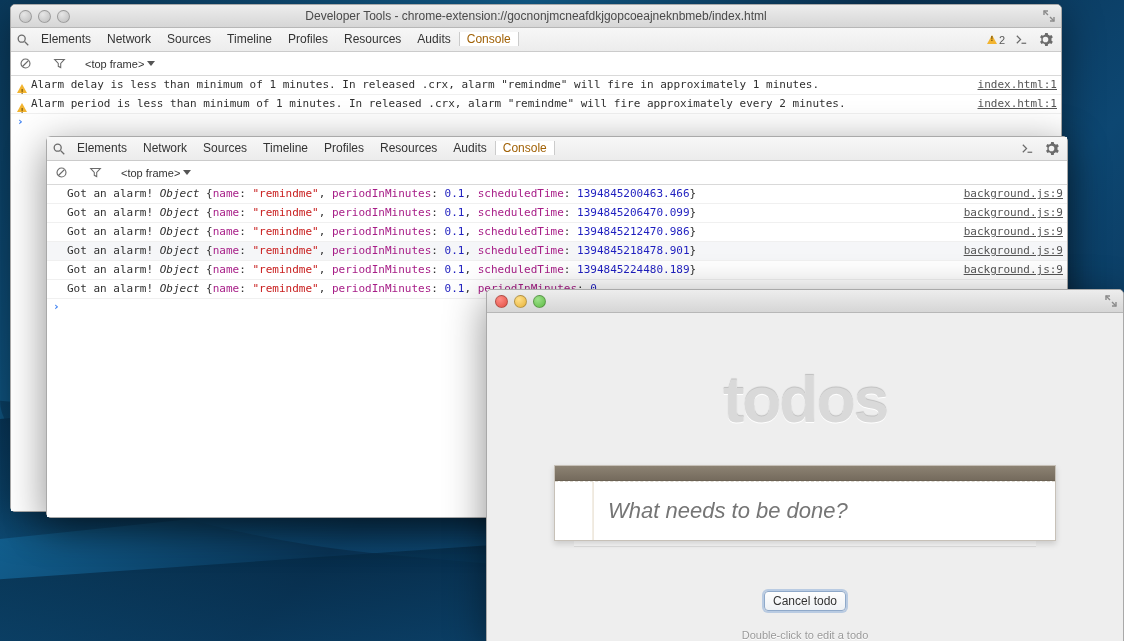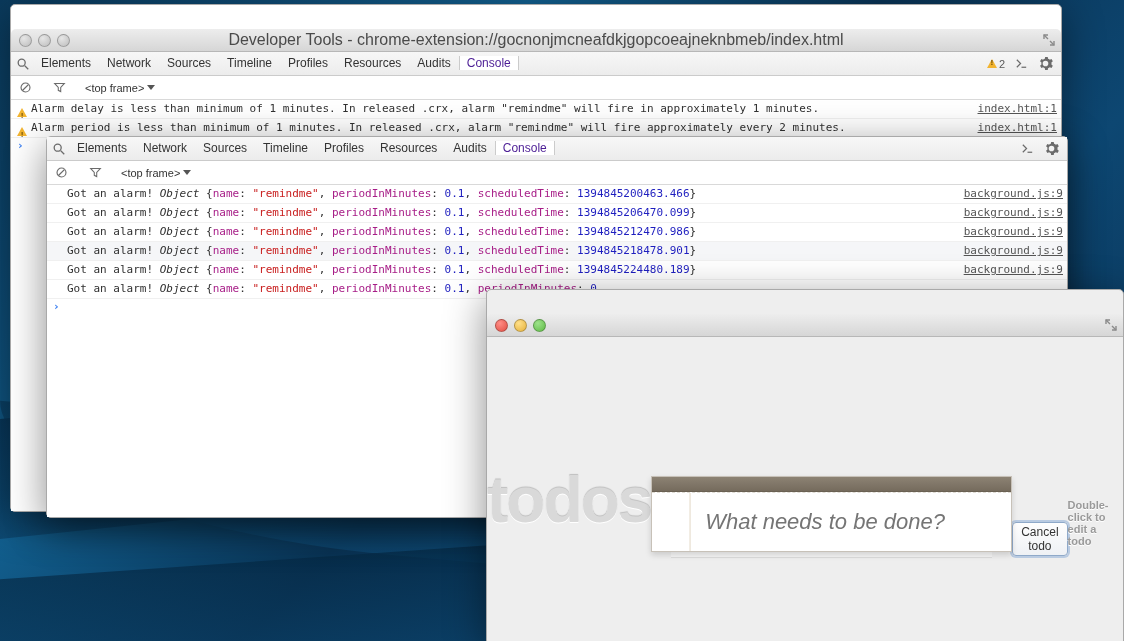--- a/index.html
+++ b/index.html
@@ -3,32 +3,32 @@
 <meta charset="utf-8">
 <style>
   html,body{margin:0;padding:0;width:1124px;height:641px;overflow:hidden;font-family:"Lucida Grande","Helvetica Neue",Arial,sans-serif;font-size:12px;}
   body{background:linear-gradient(135deg,#0a3a5c 0%,#0e4a73 15%,#126090 30%,#0a3456 50%,#0d4772 70%,#0a2f50 100%);}
   
   .wave{position:absolute;left:0;right:0;height:120px;}
   .wave.w1{top:360px;background:linear-gradient(#04223e,#0a3a5e);opacity:.6;border-radius:0 0 400px 0/0 0 120px 0;transform:skewY(-6deg);}
   .wave.w2{top:450px;background:linear-gradient(#083353,#0f4f7c);opacity:.6;border-radius:0 0 0 400px/0 0 0 120px;transform:skewY(5deg);}
   .wave.w3{top:540px;background:linear-gradient(#062a46,#0b4169);opacity:.7;transform:skewY(-4deg);}
   .window{position:absolute;background:#fff;border:1px solid #a9a9a9;border-radius:5px;box-shadow:0 10px 40px rgba(0,0,0,.45);display:flex;flex-direction:column;}
-  .titlebar{height:22px;background:linear-gradient(#ededed,#d6d6d6);border-bottom:1px solid #b7b7b7;border-radius:5px 5px 0 0;position:relative;line-height:22px;text-align:center;color:#4a4a4a;font-size:16px;margin-top:24px;}
+  .titlebar{height:22px;background:linear-gradient(#ededed,#d6d6d6);border-bottom:1px solid #b7b7b7;border-radius:5px 5px 0 0;position:relative;line-height:22px;text-align:center;color:#4a4a4a;font-size:12px;}
   .traffic{position:absolute;left:8px;top:5px;display:flex;gap:6px;}
   .tl{width:11px;height:11px;border-radius:50%;border:0.5px solid rgba(0,0,0,.25);}
   .tl.close{background:radial-gradient(circle at 35% 30%,#ff8d86,#e24f44);}
   .tl.min{background:radial-gradient(circle at 35% 30%,#ffe08a,#e6b23c);}
   .tl.max{background:radial-gradient(circle at 35% 30%,#9de28a,#5fbb46);}
   .tl.dim{background:radial-gradient(circle at 35% 30%,#e6e6e6,#bdbdbd);}
   .expand-corner{position:absolute;right:6px;top:5px;width:12px;height:12px;color:#8a8a8a;}
   .expand-corner svg{display:block;}
   .toolbar{height:23px;background:linear-gradient(#f7f7f7,#ececec);border-bottom:1px solid #cbcbcb;display:flex;align-items:center;padding:0 4px;gap:2px;font-size:12px;color:#333;}
   .toolbar .tab{padding:0 7px;height:23px;line-height:23px;cursor:default;border-right:1px solid transparent;border-left:1px solid transparent;}
-  .toolbar .tab.selected{background:#fff;border-left:1px solid #cbcbcb;border-right:1px solid #cbcbcb;color:#4c1d95;}
+  .toolbar .tab.selected{background:#fff;border-left:1px solid #cbcbcb;border-right:1px solid #cbcbcb;color:#a16207;}
   .toolbar-right{margin-left:auto;display:flex;align-items:center;gap:8px;padding-right:4px;color:#6b6b6b;}
   .warn-badge{display:inline-flex;align-items:center;gap:2px;color:#5a5a5a;font-size:11px;}
   .warn-tri{width:0;height:0;border-left:5px solid transparent;border-right:5px solid transparent;border-bottom:9px solid #f2b430;display:inline-block;position:relative;}
   .warn-tri::after{content:"!";position:absolute;left:-2px;top:0px;font-size:7px;color:#5a3c00;font-weight:bold;width:4px;text-align:center;}
   .drawer-ico,.gear-ico,.search-ico,.noentry-ico,.funnel-ico{display:inline-flex;align-items:center;justify-content:center;width:16px;height:16px;color:#6b6b6b;}
   .subbar{height:23px;background:#fff;border-bottom:1px solid #d9d9d9;display:flex;align-items:center;gap:18px;padding:0 6px;font-size:11px;color:#333;}
   .frame-sel{display:inline-flex;align-items:center;gap:3px;color:#333;}
   .tri-down{width:0;height:0;border-left:4px solid transparent;border-right:4px solid transparent;border-top:5px solid #555;display:inline-block;}
   .console{font-family:Menlo,Consolas,monospace;font-size:11px;color:#303030;background:#fff;flex:1;overflow:hidden;}
   .row{display:flex;align-items:flex-end;padding:1px 4px;border-bottom:1px solid #f0f0f0;line-height:16px;}
@@ -36,29 +36,29 @@
   .row .msg{flex:1;white-space:pre;}
   .row .src{color:#555;text-decoration:underline;margin-left:8px;flex:none;}
   .row.hl{background:#f5f6f8;}
   .prompt{color:#367cf1;font-weight:bold;padding:1px 6px;}
   .kw{font-style:italic;color:#303030;}
   .key{color:#a71d87;}
   .str{color:#c92020;}
   .num{color:#1e1ebf;}
   
   .todos-window{background:#eeeeee;}
-  .todos-body{flex:1;display:flex;align-items:center;padding-top:50px;font-family:"Helvetica Neue",Arial,sans-serif;}
+  .todos-body{flex:1;display:flex;flex-direction:column;align-items:center;padding-top:50px;font-family:"Helvetica Neue",Arial,sans-serif;}
   .todos-h1{font-size:64px;font-weight:bold;color:#d9d9d9;text-shadow:0 1px 0 #fff,0 -1px 1px rgba(0,0,0,.2);margin:0 0 28px 0;letter-spacing:-2px;}
   .todo-card{width:500px;background:#fff;border:1px solid #c7c1b8;box-shadow:0 3px 6px rgba(0,0,0,.15),0 25px 0 -20px #f6f6f6,0 26px 0 -20px #dcdcdc,0 50px 0 -40px #f6f6f6,0 51px 0 -40px #dcdcdc;position:relative;}
   .todo-top{height:14px;background:linear-gradient(#8c8273,#756b5d);border-bottom:1px solid #6a6153;}
   .todo-input-wrap{display:flex;height:58px;border-top:1px dashed #e0dcd4;}
   .todo-margin{width:38px;height:100%;border-right:1px solid #efe9df;box-shadow:inset -6px 0 0 -5px #f2ede4;}
   .todo-input{flex:1;border:0;outline:0;font-size:22px;font-style:italic;color:#a7a7a7;padding:0 14px;font-family:"Helvetica Neue",Arial,sans-serif;background:transparent;}
   .cancel-btn{margin-top:50px;font-size:12px;padding:2px 8px;border:1px solid #8fa9c9;background:linear-gradient(#fefefe,#eef1f5);border-radius:4px;color:#333;box-shadow:0 0 0 2px rgba(120,160,210,.45);}
-  .footer-tip{margin-top:18px;color:#9a9a9a;font-size:11px;text-shadow:0 1px 0 #fff;font-weight:bold;}
+  .footer-tip{margin-top:18px;color:#9a9a9a;font-size:11px;text-shadow:0 1px 0 #fff;}
 </style>
 </head>
 <body>
 
 <div class="wave w1"></div>
 <div class="wave w2"></div>
 <div class="wave w3"></div>
 
 <div class="window" style="left:10px;top:4px;width:1050px;height:506px;">
   <div class="titlebar">

